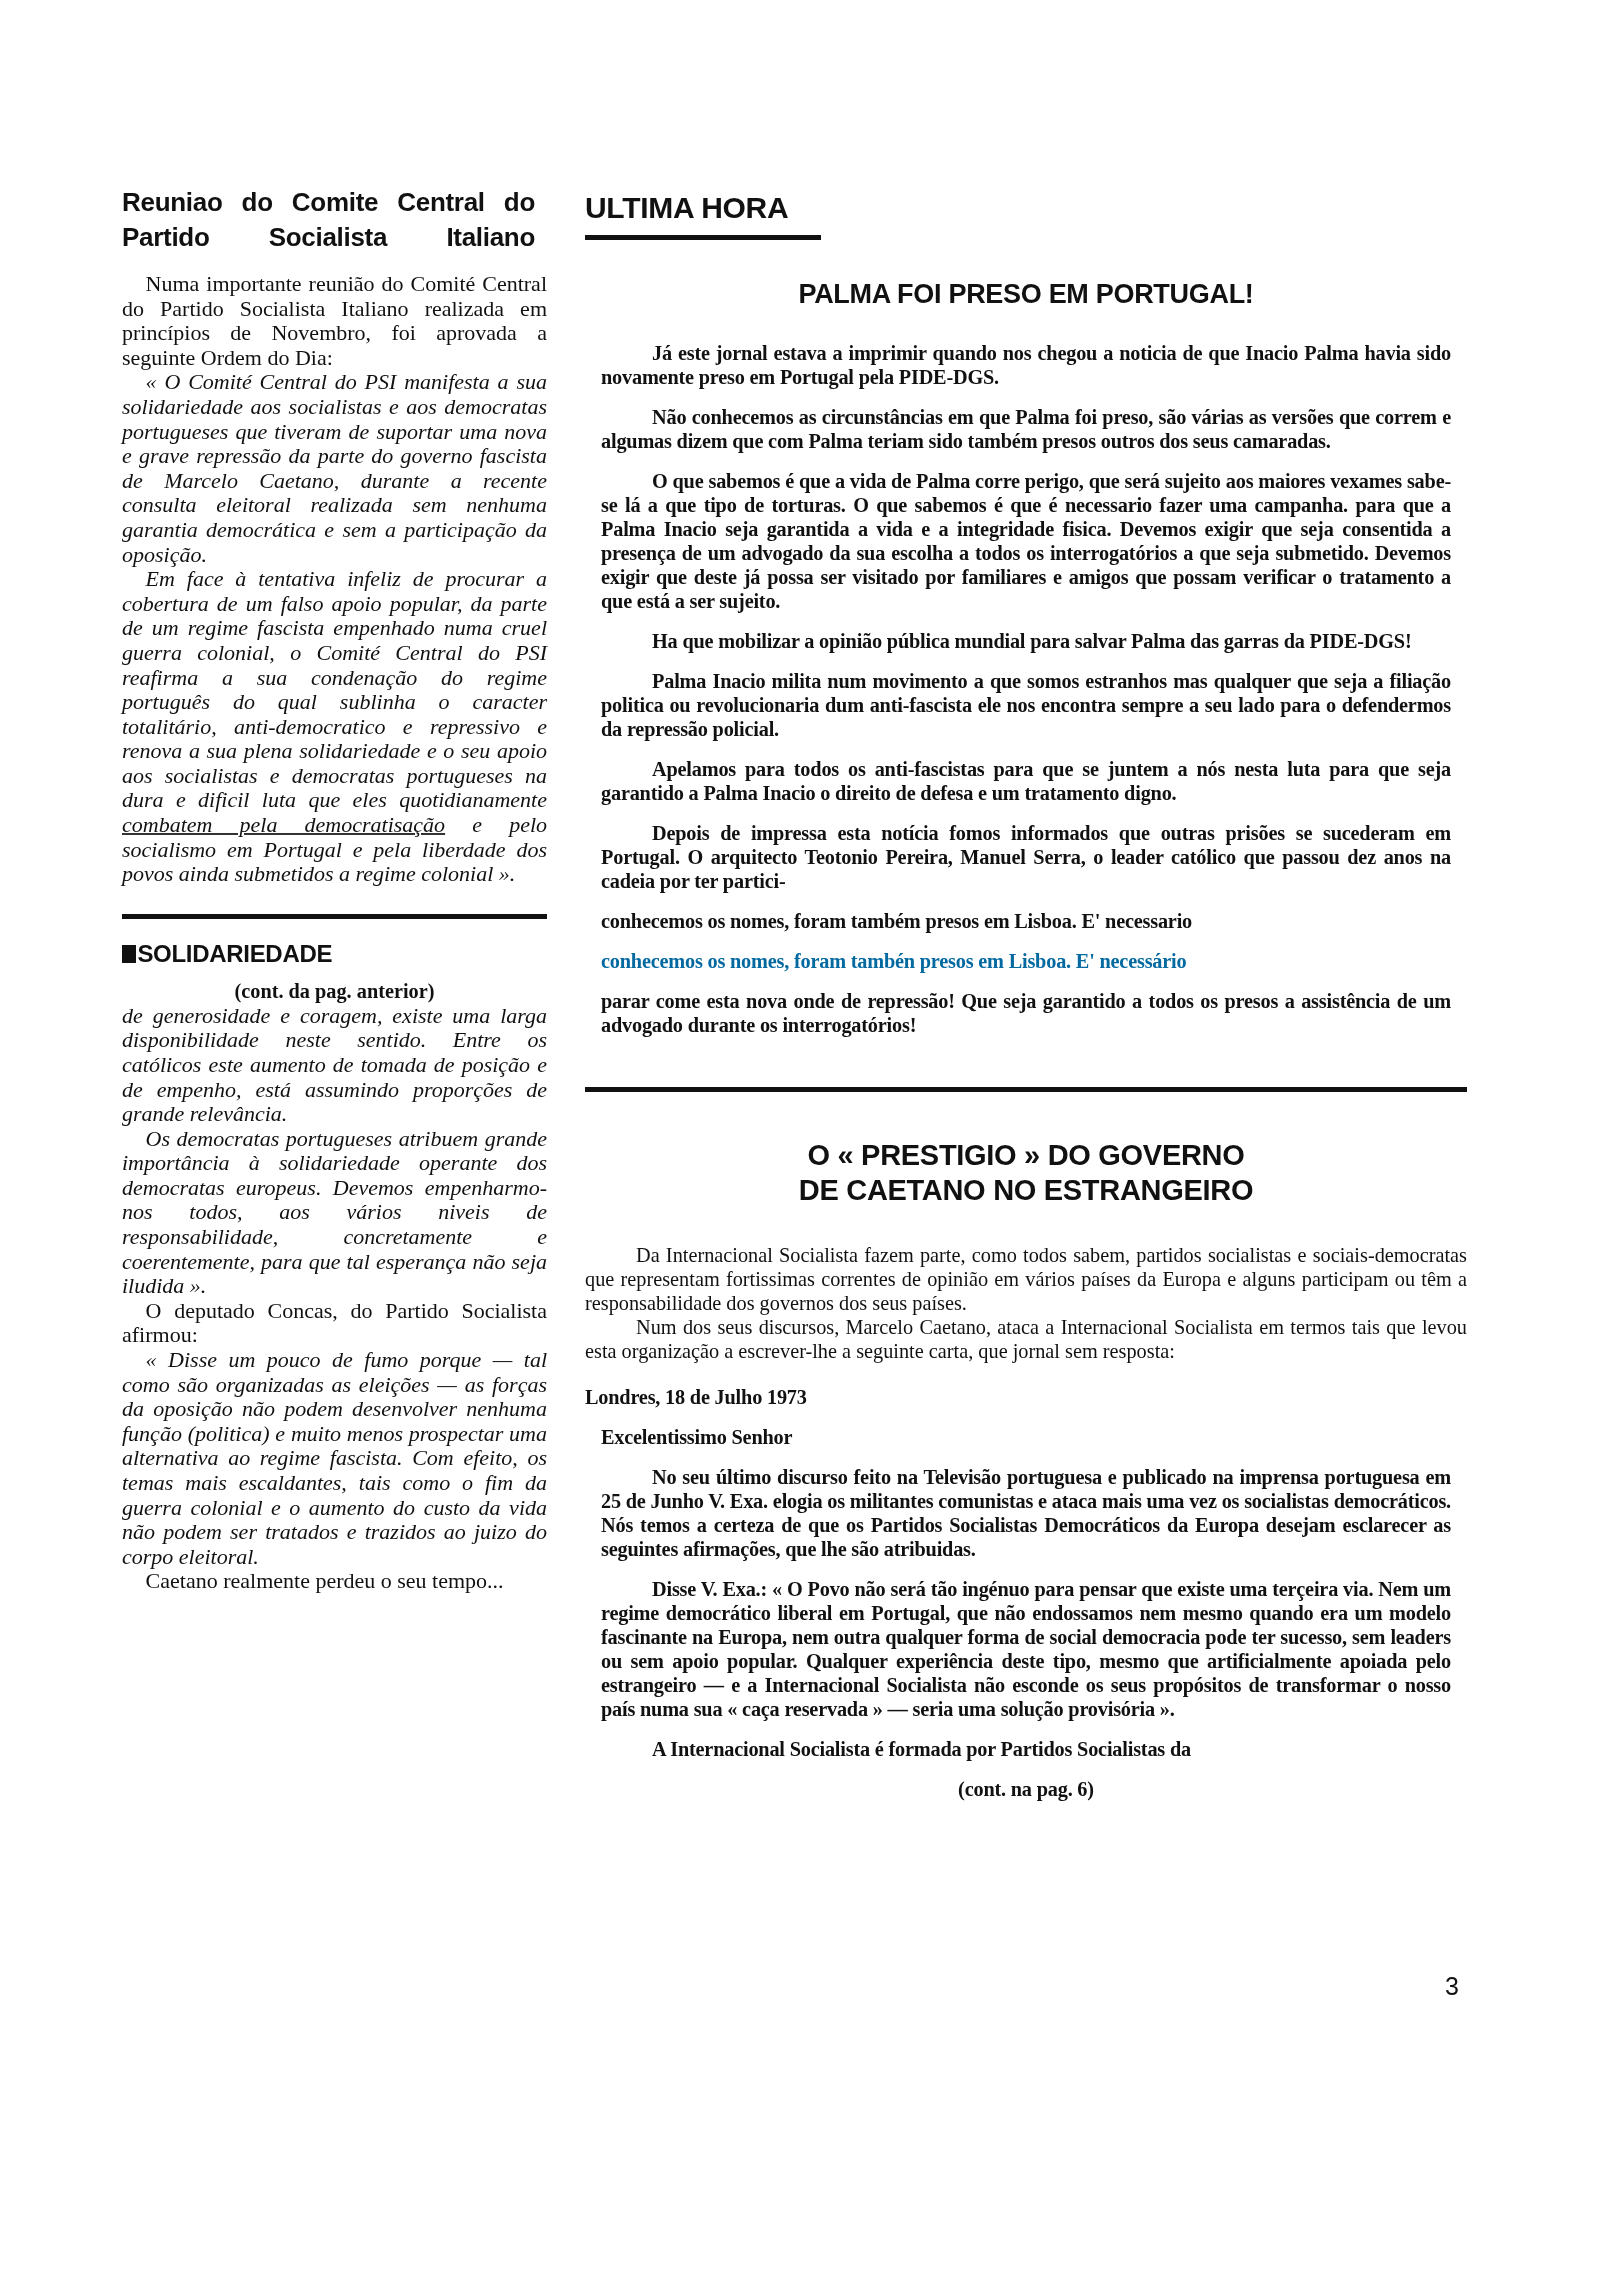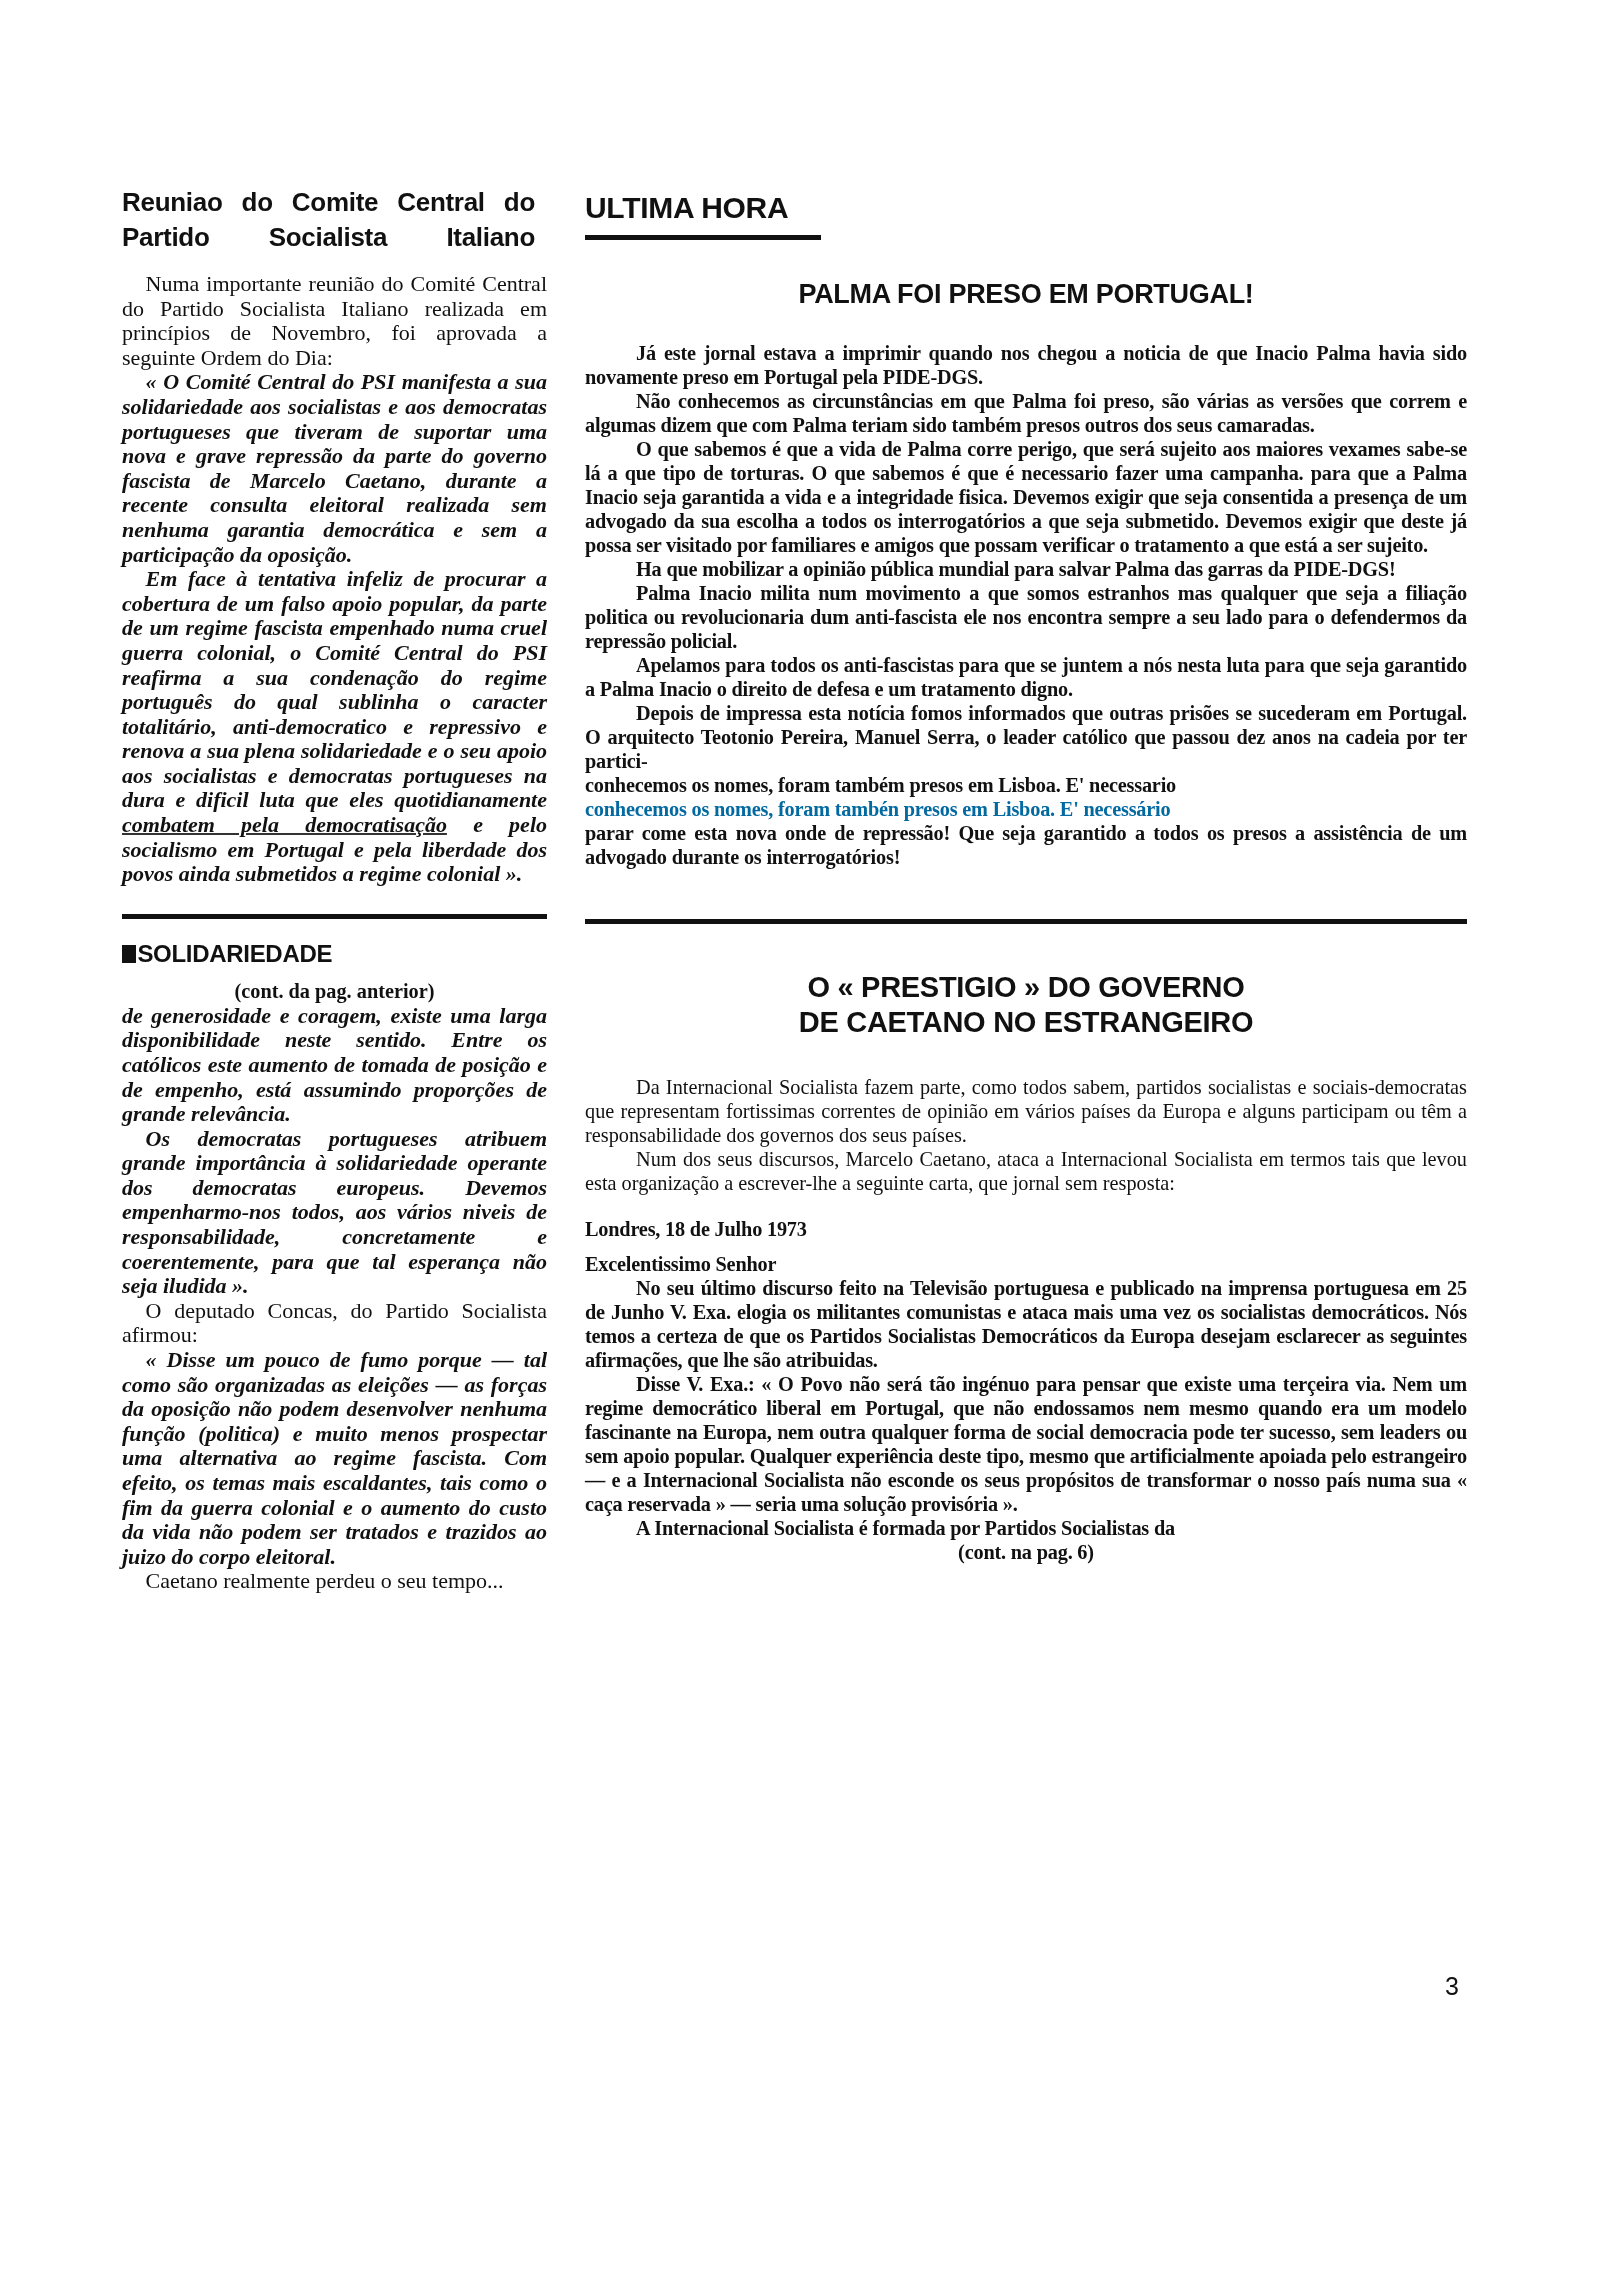--- a/index.html
+++ b/index.html
@@ -20,21 +20,21 @@
   }
   .reuniao-title {
     font-size: 26px; line-height: 35px; text-align: justify;
     text-align-last: justify; margin: 0 12px 17px 0;
   }
   .left-body p {
     font-size: 22px; line-height: 24.6px; margin: 0; text-align: justify;
     hyphens: manual;
   }
   .left-body p.indent { text-indent: 23.6px; }
-  .left-body p.it { font-style: italic; font-weight: bold; }
+  .left-body p.it { font-style: italic; }
   .left-body .smudge {
     text-decoration: underline; text-decoration-thickness: 2px;
     text-decoration-color: #333;
   }
   .rule-left {
     height: 4.6px; background: #111; margin: 27.5px 0 22px 0; width: 425px;
   }
   .soli-head {
     display: flex; align-items: center; gap: 1px;
     font-size: 24px; line-height: 26px; margin-bottom: 11.8px;
@@ -44,21 +44,21 @@
     font-weight: bold; font-size: 20.3px; line-height: 25px; text-align: center; margin: 0;
   }
 
   .ultima-title { font-size: 30px; line-height: 37px; margin: 3.9px 0 0 0; }
   .ultima-bar { width: 236px; height: 5.2px; background: #111; margin: 9.2px 0 0 0; }
   .palma-title {
     font-size: 27px; line-height: 31px; text-align: center; margin: 39px 0 31px 0;
   }
   .right-bold p {
     font-family: "Liberation Serif", "DejaVu Serif", serif;
-    font-weight: bold; font-size: 20.3px; line-height: 24px; margin: 0;
+    font-weight: bold; font-size: 20.3px; line-height: 24px; margin: 16px;
     text-align: justify; letter-spacing: -0.2px;
   }
   .right-bold p.indent { text-indent: 51px; }
   .ghost-line { color: #0369a1; font-weight: bold; }
   .rule-right {
     height: 5.2px; background: #111; width: 882px; margin: 50px 0 0 0;
   }
   .prestigio-title {
     font-size: 29px; line-height: 35px; text-align: center; margin: 46px 0 35px 0;
   }

